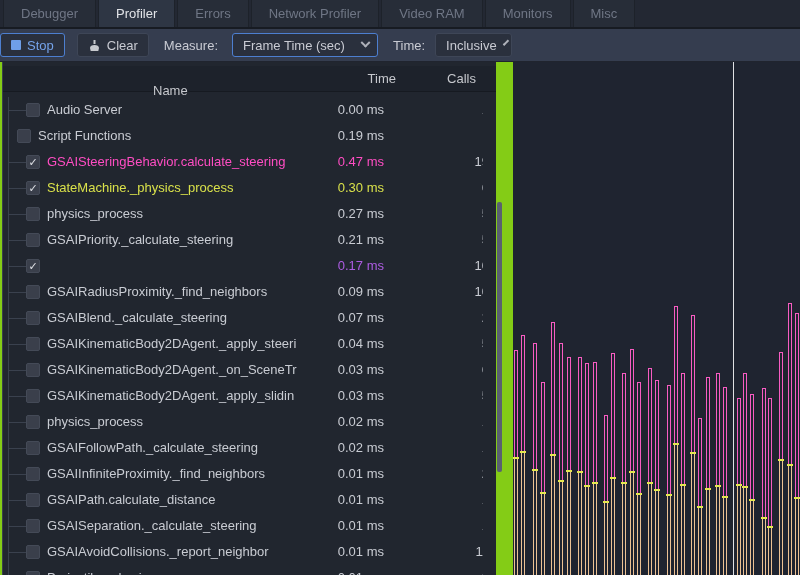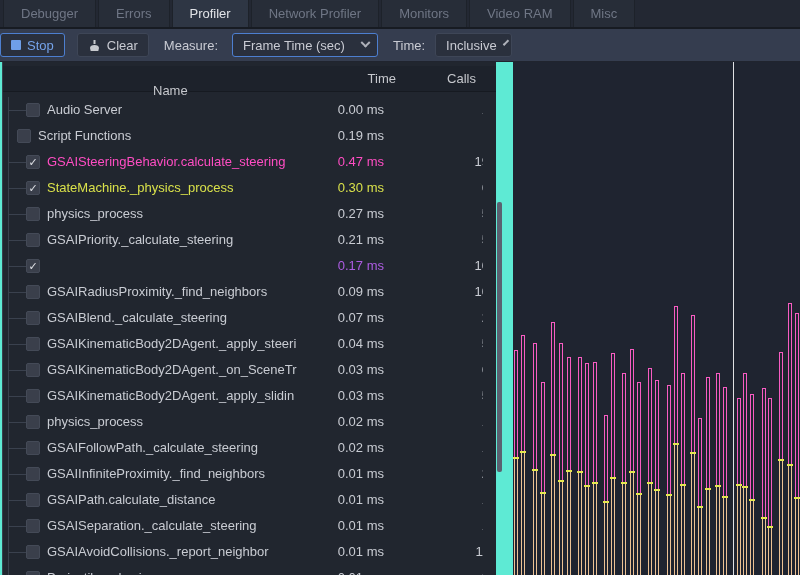--- a/index.html
+++ b/index.html
@@ -1,19 +1,19 @@
 <!DOCTYPE html>
 <html><head>
 <meta charset="utf-8">
 <style>
   html,body{margin:0;padding:0;background:#2a3140;}
   *{box-sizing:border-box;}
   .app{position:relative;width:800px;height:575px;overflow:hidden;
        font-family:"Liberation Sans","DejaVu Sans",sans-serif;
-       background:#5eead4;color:#c9ccd3;font-size:13px;}
+       background:#84cc16;color:#c9ccd3;font-size:13px;}
 
   
   .tabbar{position:absolute;left:0;top:0;width:800px;height:29px;background:#232833;
           display:flex;align-items:stretch;border-bottom:2px solid #171b22;padding-left:3px;}
   .tab{padding:0 17px;display:flex;align-items:center;background:#272d38;color:#6f7685;
        margin-right:2px;border-right:1px solid #1d222a;border-left:1px solid #1d222a;}
   .tab.active{background:#2e3644;color:#e2e4e8;}
 
   
   .toolbar{position:absolute;left:0;top:29px;width:800px;height:33px;background:#353d4f;
@@ -65,25 +65,25 @@
   .bar-tan{position:absolute;width:4px;background:transparent;}
   .tick-yellow{position:absolute;width:6px;height:2px;}
 </style>
 </head>
 <body>
 
 <div class="app">
 
   <div class="tabbar">
       <div class="tab">Debugger</div>
+      <div class="tab active">Profiler</div>
       <div class="tab">Errors</div>
-      <div class="tab active">Profiler</div>
       <div class="tab">Network Profiler</div>
+      <div class="tab">Video RAM</div>
       <div class="tab">Monitors</div>
-      <div class="tab">Video RAM</div>
       <div class="tab">Misc</div>
     </div>
 
   <div class="toolbar">
     <div class="btn stop">
       <span class="stop-sq"></span>
       <span>Stop</span>
     </div>
     <div class="btn clear">
       <svg width="13" height="13" viewBox="0 0 13 13">

